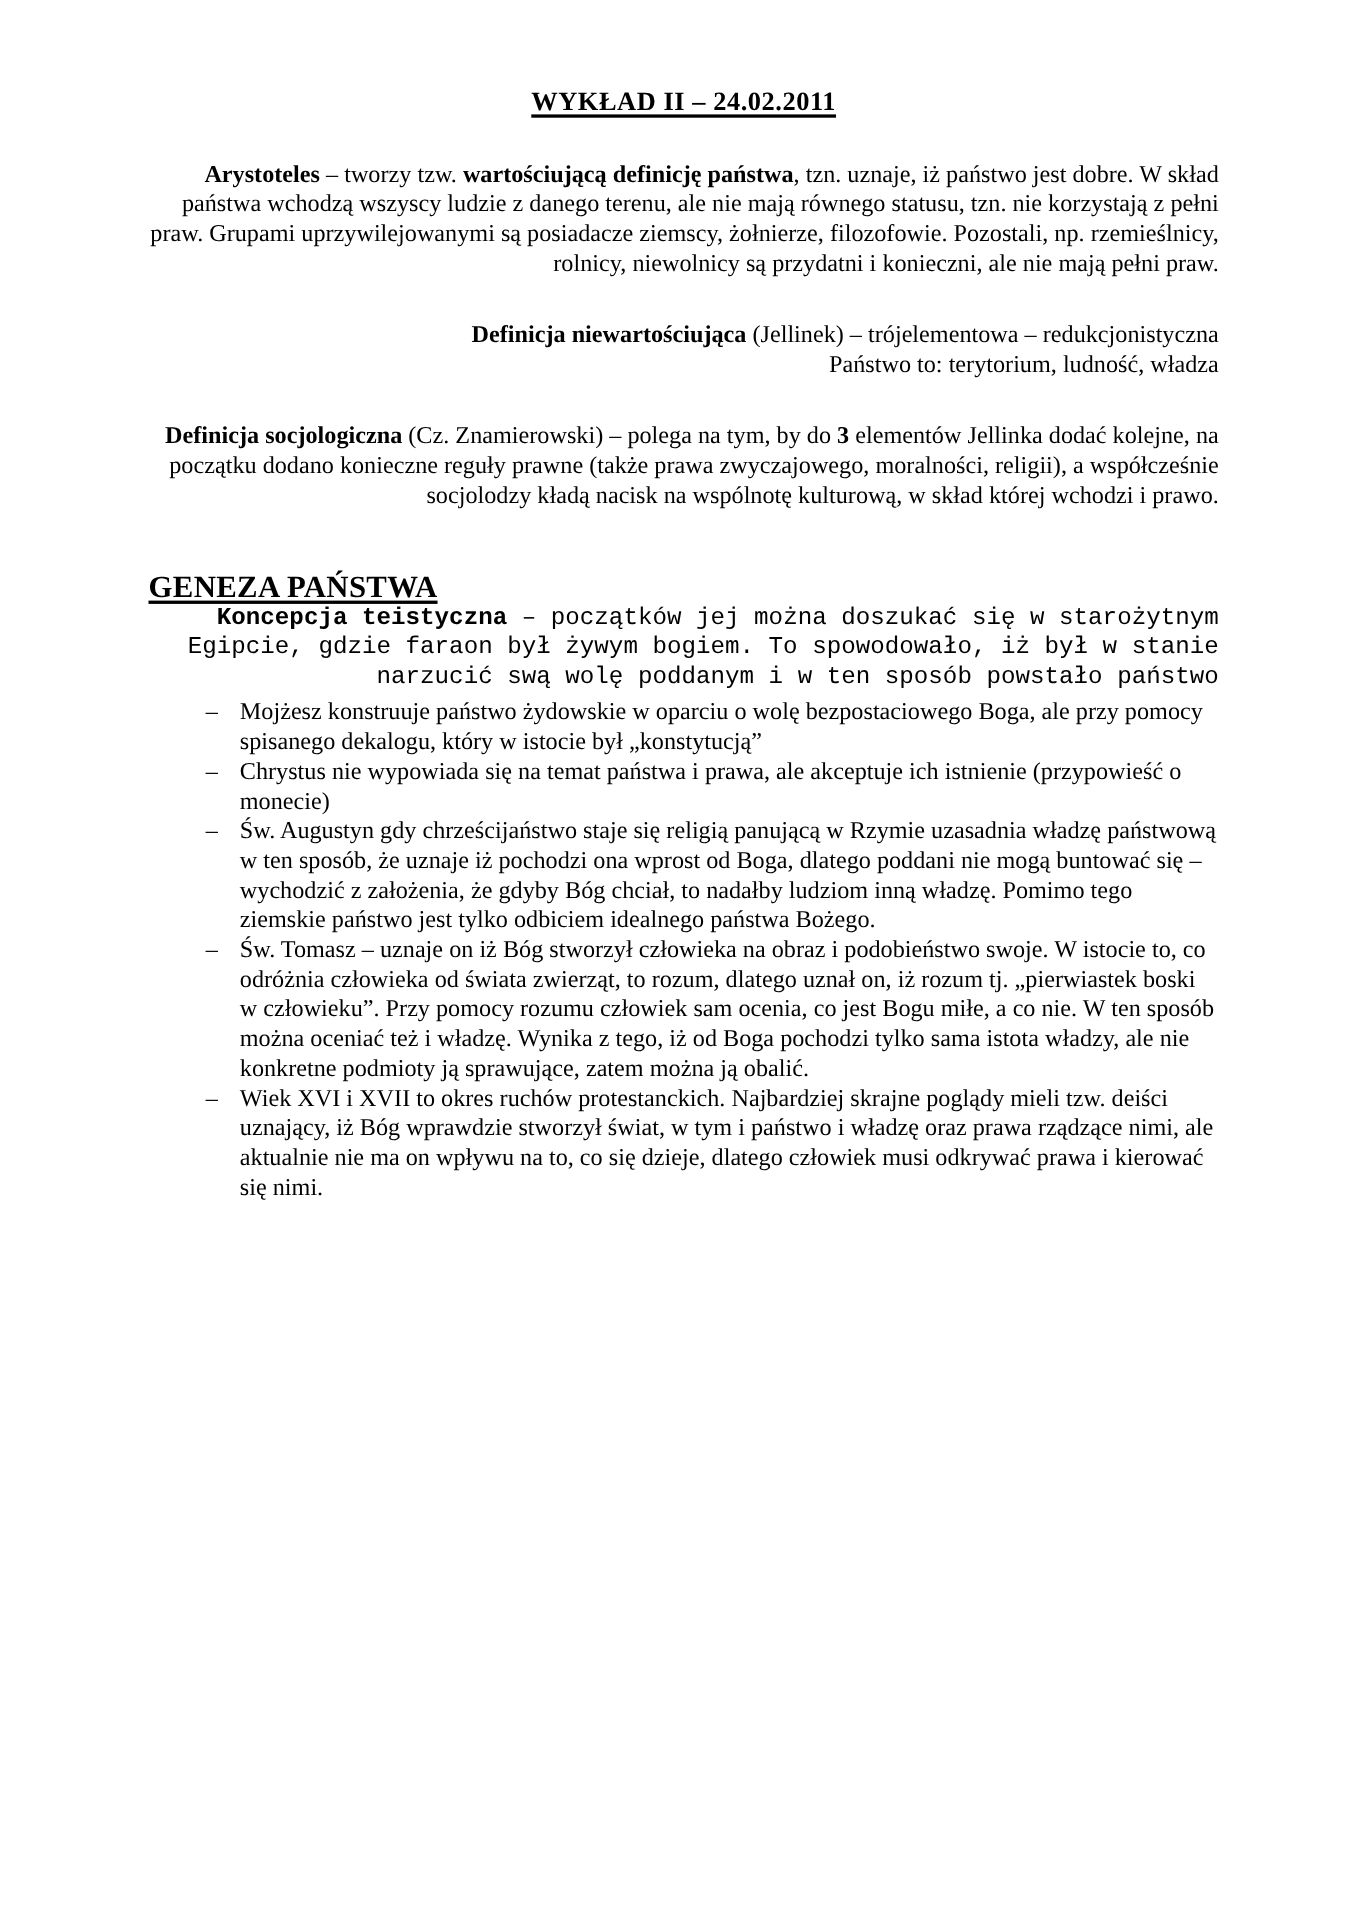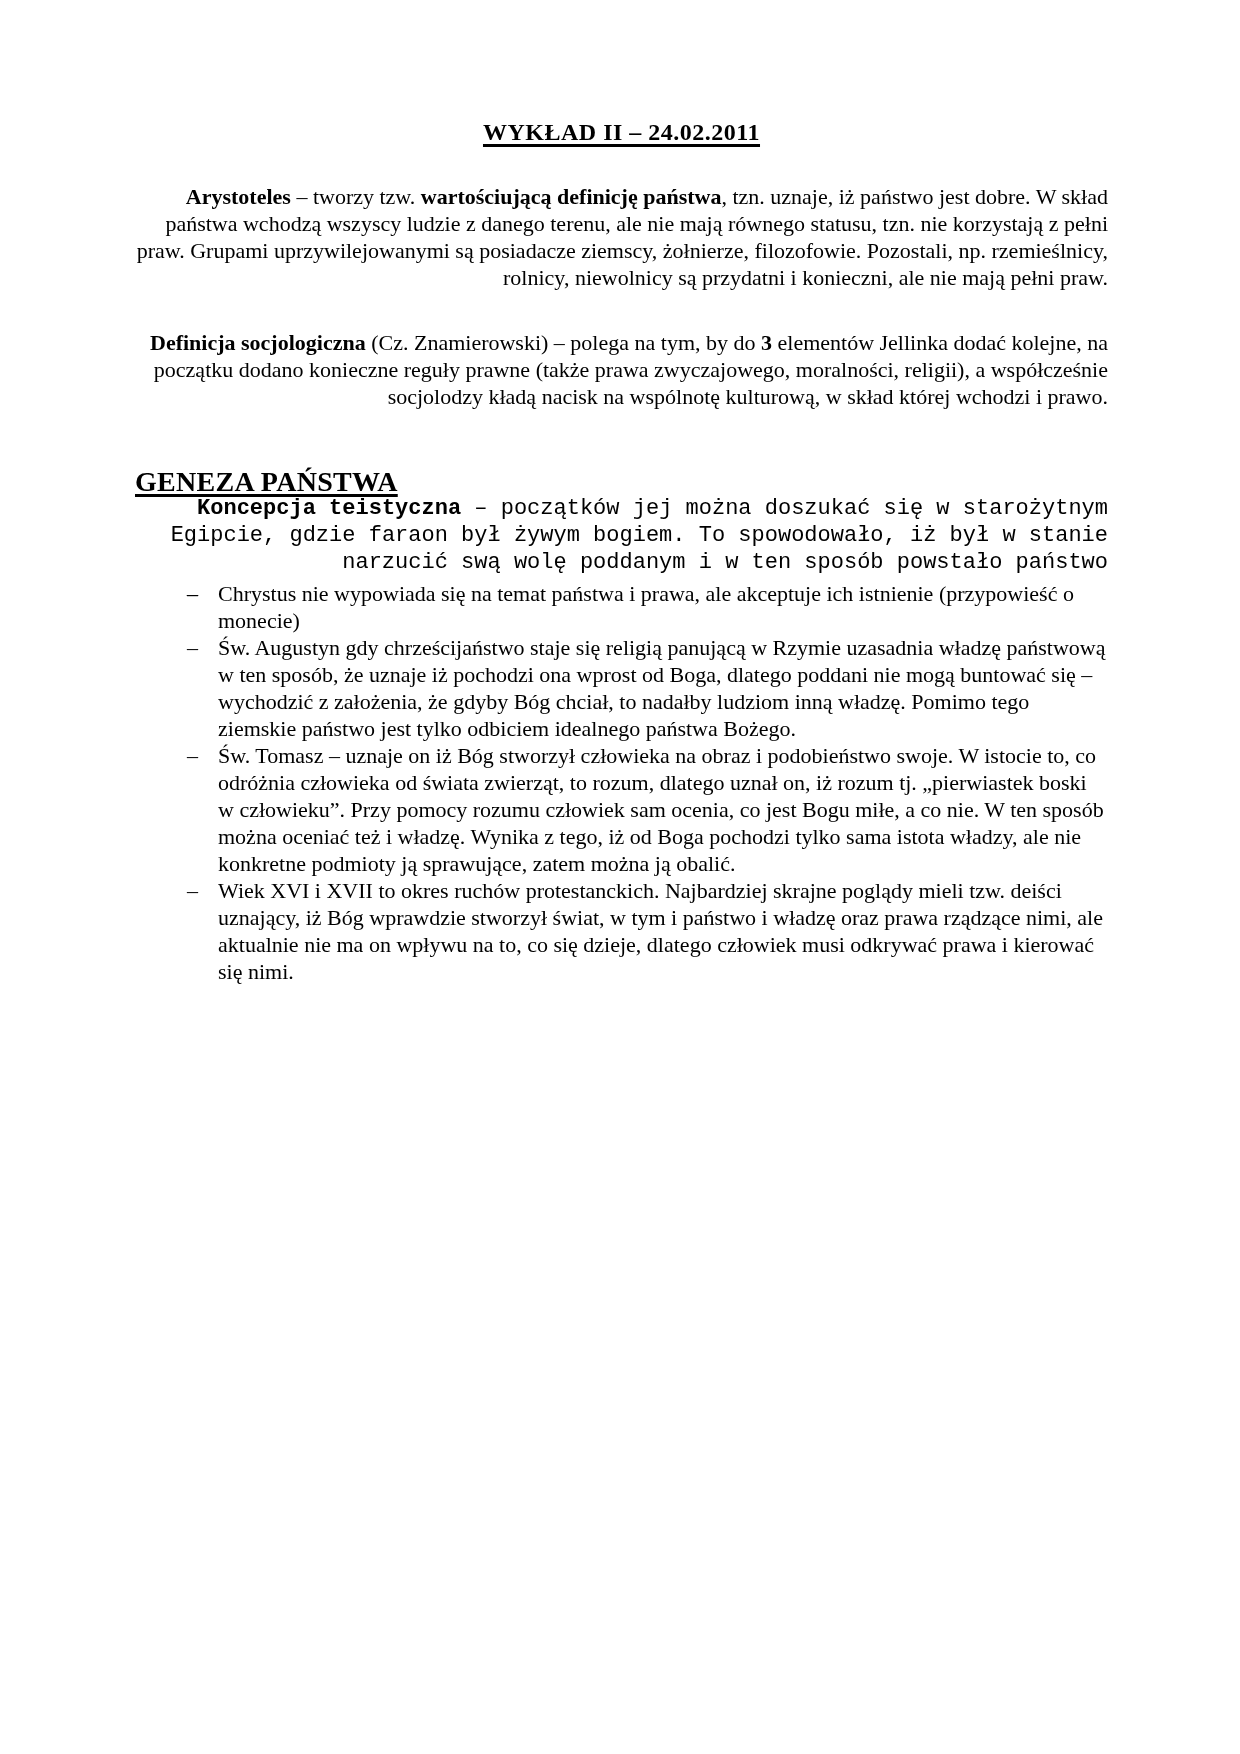--- a/index.html
+++ b/index.html
@@ -12,21 +12,21 @@
     position: relative;
     width: 1240px;
     height: 1340px;
     margin: 0 auto;
     background: #ffffff;
     color: #000000;
     font-family: "Liberation Serif", "DejaVu Serif", serif;
     font-size: 22px;
     line-height: 27px;
     box-sizing: border-box;
-    padding: 117px 132px 40px 135px;
+    padding: 78px 132px 40px 135px;
     overflow: hidden;
     -webkit-font-smoothing: antialiased;
   }
   .doc-title {
     font-size: 24px;
     line-height: 30px;
     font-weight: bold;
     text-align: center;
     text-decoration: underline;
     text-decoration-thickness: 3px;
@@ -71,24 +71,25 @@
   }
   strong { font-weight: bold; }
 </style>
 </head>
 <body>
 
 <div class="page" data-name="document-page" style="background: rgb(255, 255, 255); color: rgb(0, 0, 0);">
   <h1 class="doc-title" data-name="document-title">WYKŁAD II – 24.02.2011</h1>
   <div data-name="document-body">
       <p class="doc-paragraph" data-name="para-arystoteles"><strong data-name="bold-text-run">Arystoteles</strong><span data-name="text-run"> – tworzy tzw. </span><strong data-name="bold-text-run">wartościującą definicję państwa</strong><span data-name="text-run">, tzn. uznaje, iż państwo jest dobre. W skład państwa wchodzą wszyscy ludzie z danego terenu, ale nie mają równego statusu, tzn. nie korzystają z pełni praw. Grupami uprzywilejowanymi są posiadacze ziemscy, żołnierze, filozofowie. Pozostali, np. rzemieślnicy, rolnicy, niewolnicy są przydatni i konieczni, ale nie mają pełni praw.</span></p>
+      <p class="doc-paragraph" data-name="para-definicja-niewartosciujaca"><strong data-name="bold-text-run">Definicja niewartościująca</strong><span data-name="text-run"> (Jellinek) – trójelementowa – redukcjonistyczna</span><br><span data-name="text-run">Państwo to: terytorium, ludność, władza</span></p>
       <p class="doc-paragraph" data-name="para-definicja-socjologiczna"><strong data-name="bold-text-run">Definicja socjologiczna</strong><span data-name="text-run"> (Cz. Znamierowski) – polega na tym, by do </span><strong data-name="bold-text-run">3</strong><span data-name="text-run"> elementów Jellinka dodać kolejne, na początku dodano konieczne reguły prawne (także prawa zwyczajowego, moralności, religii), a współcześnie socjolodzy kładą nacisk na wspólnotę kulturową, w skład której wchodzi i prawo.</span></p>
       <h2 class="doc-heading" data-name="heading-geneza-panstwa"><strong class="u" data-name="bold-text-run">GENEZA PAŃSTWA</strong></h2>
       <p class="doc-paragraph" data-name="para-koncepcja-teistyczna"><strong data-name="bold-text-run">Koncepcja teistyczna</strong><span data-name="text-run"> – początków jej można doszukać się w starożytnym Egipcie, gdzie faraon był żywym bogiem. To spowodowało, iż był w stanie narzucić swą wolę poddanym i w ten sposób powstało państwo</span></p>
       <ul class="doc-list" data-name="list-geneza-panstwa">
-        <li class="doc-list-item" data-name="list-item"><span class="dash" data-name="dash-bullet">–</span></li>
+        <li class="doc-list-item" data-name="list-item"><span class="dash" data-name="dash-bullet">–</span><span data-name="text-run">Mojżesz konstruuje państwo żydowskie w oparciu o wolę bezpostaciowego Boga, ale przy pomocy spisanego dekalogu, który w istocie był „konstytucją”</span></li>
         <li class="doc-list-item" data-name="list-item"><span class="dash" data-name="dash-bullet">–</span><span data-name="text-run">Chrystus nie wypowiada się na temat państwa i prawa, ale akceptuje ich istnienie (przypowieść o monecie)</span></li>
         <li class="doc-list-item" data-name="list-item"><span class="dash" data-name="dash-bullet">–</span><span data-name="text-run">Św. Augustyn gdy chrześcijaństwo staje się religią panującą w Rzymie uzasadnia władzę państwową w ten sposób, że uznaje iż pochodzi ona wprost od Boga, dlatego poddani nie mogą buntować się – wychodzić z założenia, że gdyby Bóg chciał, to nadałby ludziom inną władzę. Pomimo tego ziemskie państwo jest tylko odbiciem idealnego państwa Bożego.</span></li>
         <li class="doc-list-item" data-name="list-item"><span class="dash" data-name="dash-bullet">–</span><span data-name="text-run">Św. Tomasz – uznaje on iż Bóg stworzył człowieka na obraz i podobieństwo swoje. W istocie to, co odróżnia człowieka od świata zwierząt, to rozum, dlatego uznał on, iż rozum tj. „pierwiastek boski w człowieku”. Przy pomocy rozumu człowiek sam ocenia, co jest Bogu miłe, a co nie. W ten sposób można oceniać też i władzę. Wynika z tego, iż od Boga pochodzi tylko sama istota władzy, ale nie konkretne podmioty ją sprawujące, zatem można ją obalić.</span></li>
         <li class="doc-list-item" data-name="list-item"><span class="dash" data-name="dash-bullet">–</span><span data-name="text-run">Wiek XVI i XVII to okres ruchów protestanckich. Najbardziej skrajne poglądy mieli tzw. deiści uznający, iż Bóg wprawdzie stworzył świat, w tym i państwo i władzę oraz prawa rządzące nimi, ale aktualnie nie ma on wpływu na to, co się dzieje, dlatego człowiek musi odkrywać prawa i kierować się nimi.</span></li>
       </ul>
     </div>
 </div>
 
 </body></html>

